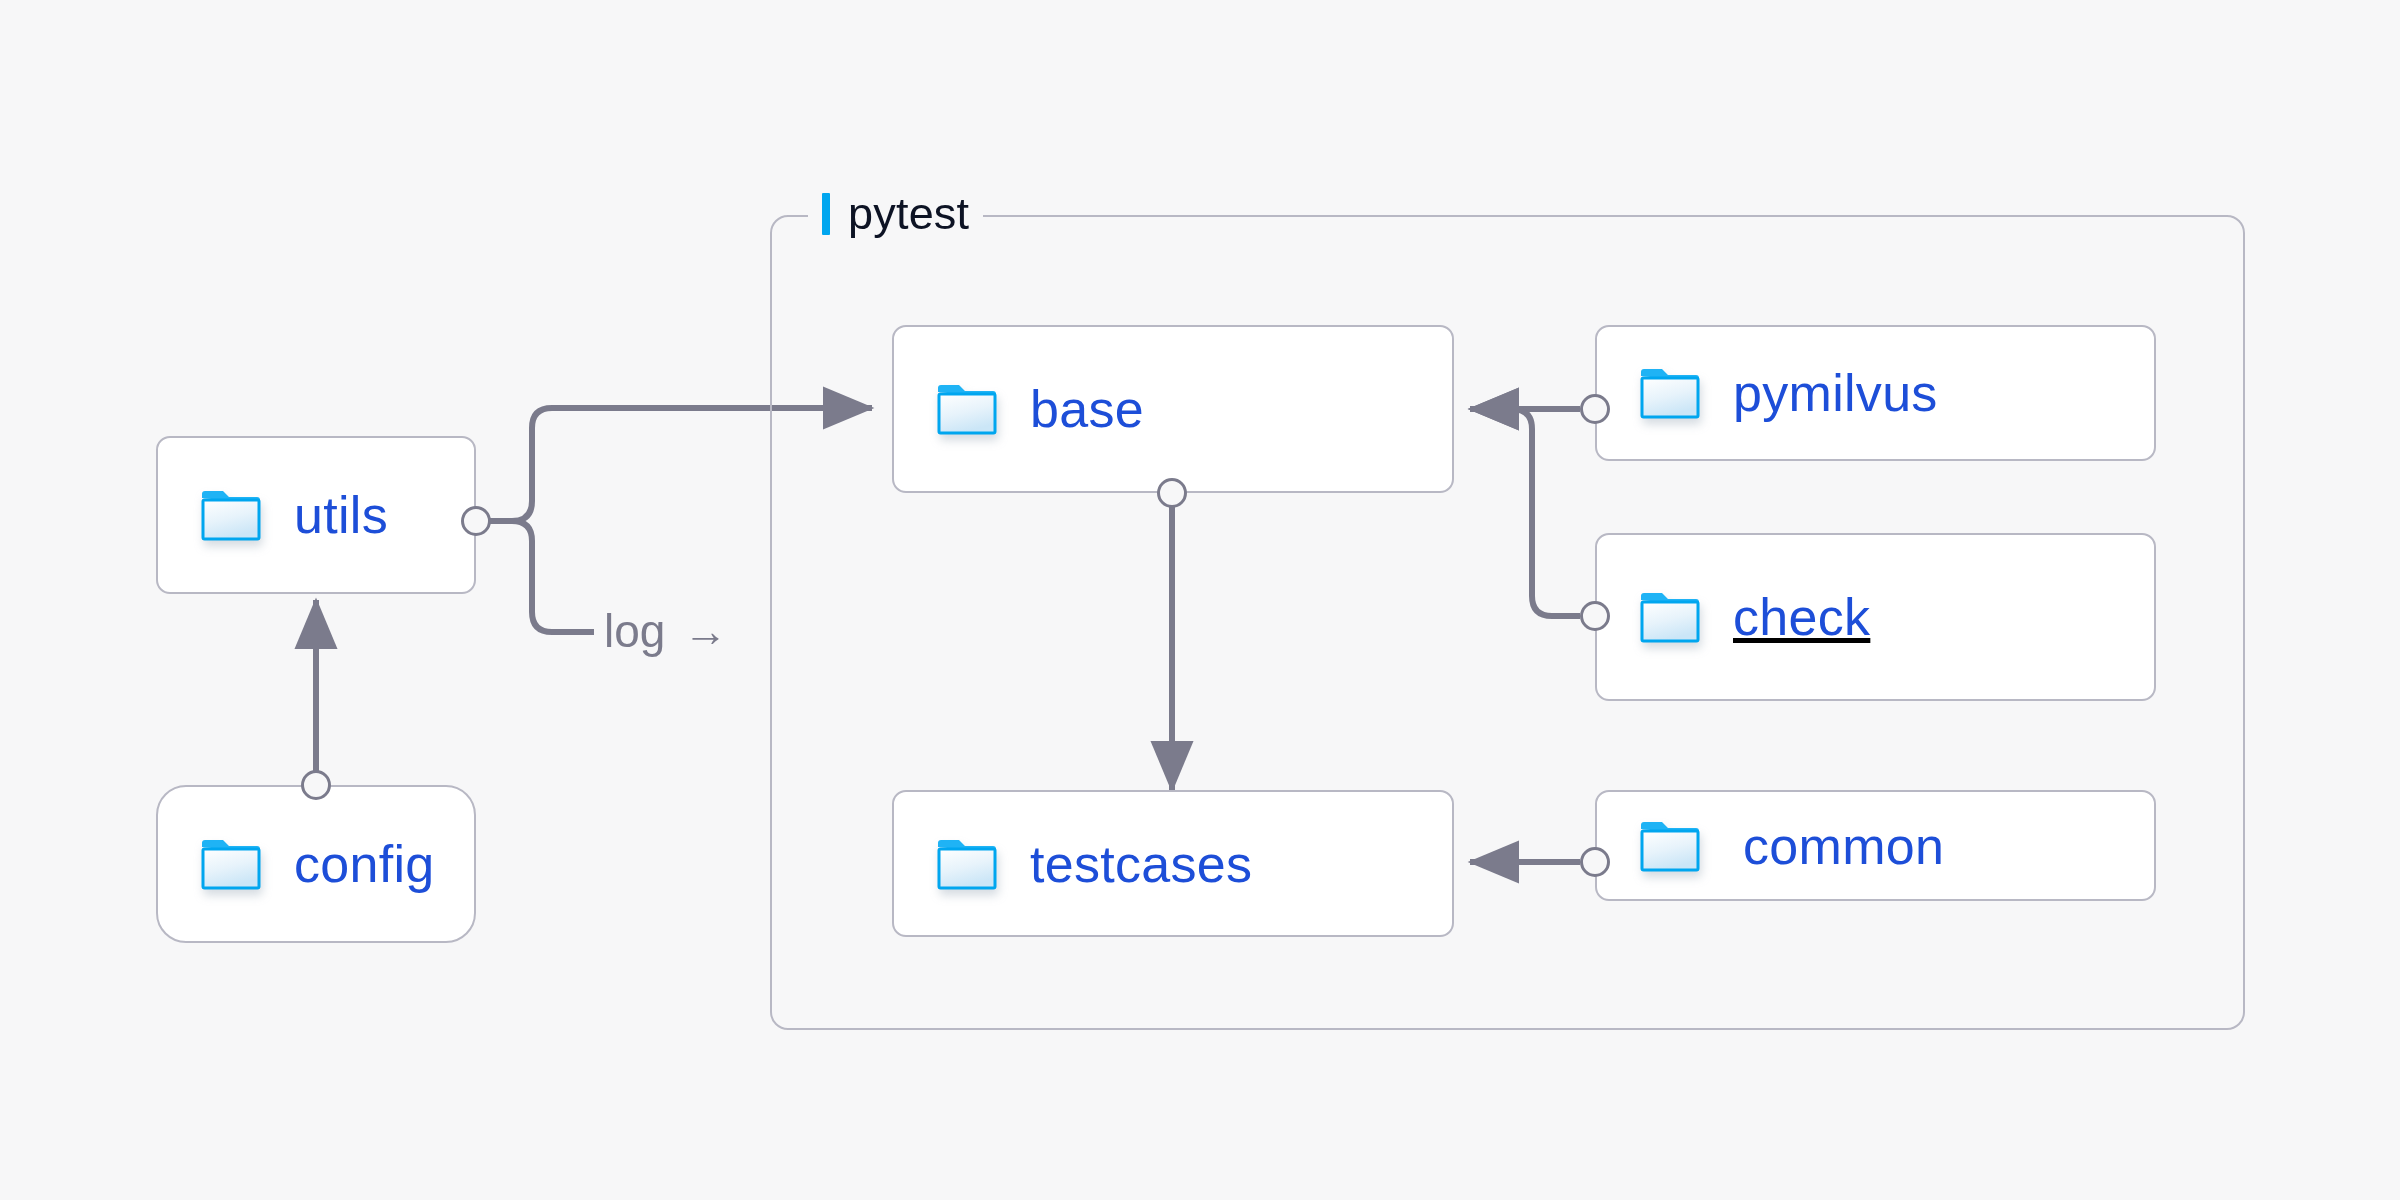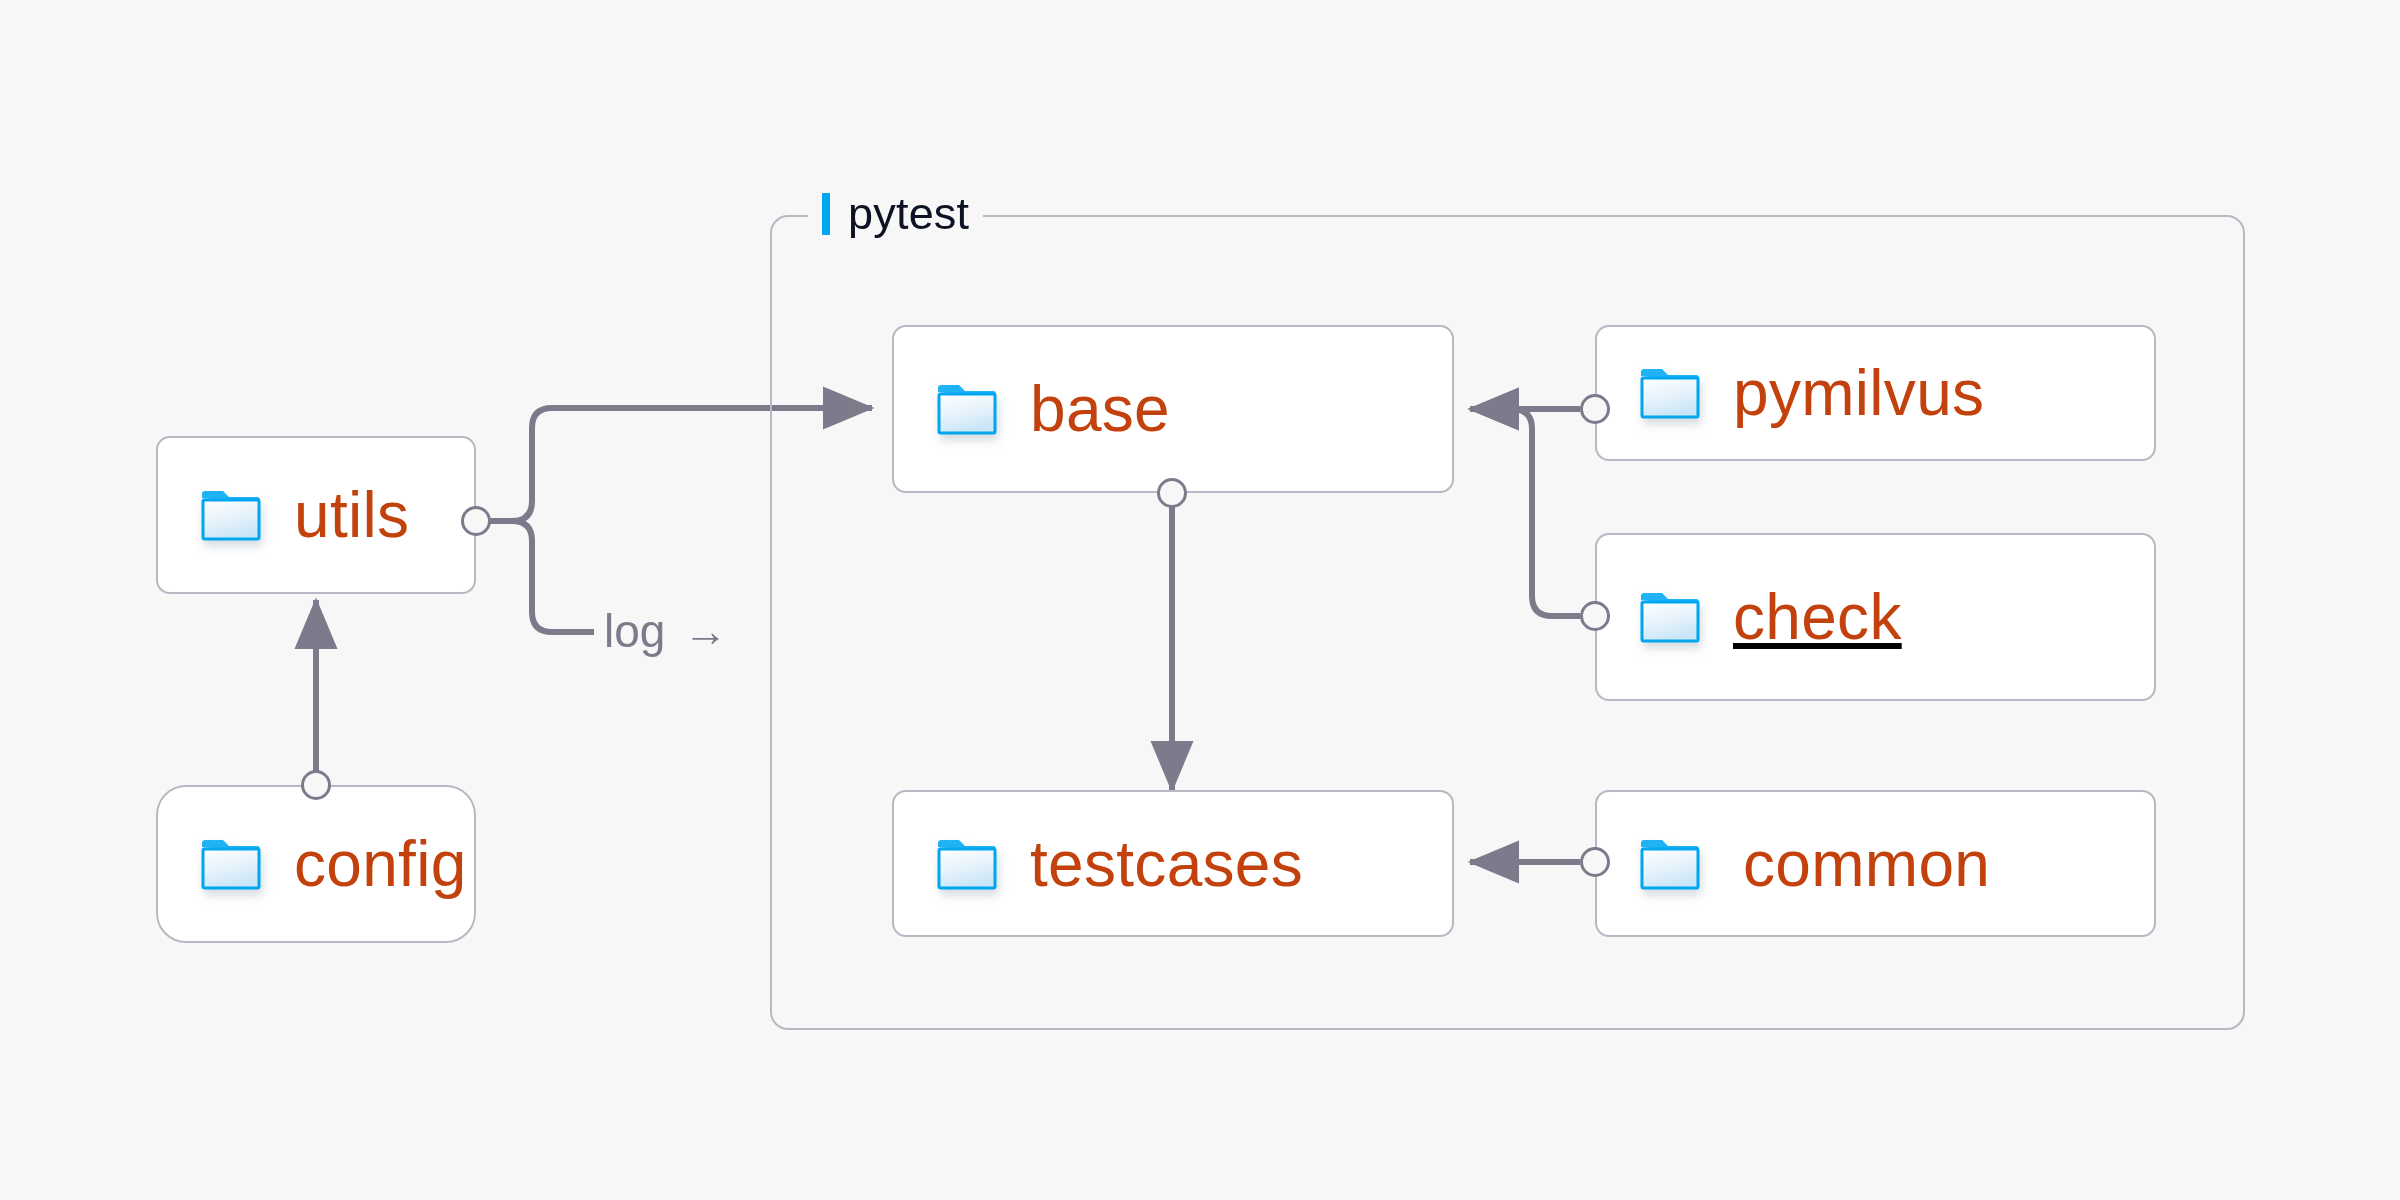--- a/index.html
+++ b/index.html
@@ -60,22 +60,22 @@
     box-sizing: border-box;
     background: #ffffff;
     border: 2px solid #b8b8c4;
     border-radius: 14px;
     display: flex;
     align-items: center;
     padding-left: 42px;
     gap: 32px;
   }
   .node-label {
-    font-size: 64px;
-    color: #c2410c;
+    font-size: 52px;
+    color: #1d4ed8;
     letter-spacing: 0.3px;
     white-space: nowrap;
   }
   .folder-icon {
     flex: none;
     width: 62px;
     height: 54px;
     position: relative;
     filter: drop-shadow(2px 6px 5px rgba(120,140,160,0.30));
   }
@@ -222,21 +222,21 @@
     <span class="folder-icon">
       <svg viewBox="0 0 62 54" width="62" height="54" xmlns="http://www.w3.org/2000/svg">
         <path d="M2,10 L2,6 Q2,3 5,3 L23,3 L29,9 L57,9 Q60,9 60,12 L60,16 Z" fill="#1fb3f5"></path>
         <rect x="3" y="12" width="56" height="39" rx="1.5" fill="url(#folderBody)" stroke="#00a6ef" stroke-width="3"></rect>
       </svg>
     </span>
     <span class="node-label">check</span>
   </div>
   <div class="port" style="left:1580px; top:601px;"></div>
 
-  <div class="node" style="left:1595px; top:790px; width:561px; height:147px;gap:42px;">
+  <div class="node" style="left:1595px; top:790px; width:561px; height:111px;gap:42px;">
     <span class="folder-icon">
       <svg viewBox="0 0 62 54" width="62" height="54" xmlns="http://www.w3.org/2000/svg">
         <path d="M2,10 L2,6 Q2,3 5,3 L23,3 L29,9 L57,9 Q60,9 60,12 L60,16 Z" fill="#1fb3f5"></path>
         <rect x="3" y="12" width="56" height="39" rx="1.5" fill="url(#folderBody)" stroke="#00a6ef" stroke-width="3"></rect>
       </svg>
     </span>
     <span class="node-label">common</span>
   </div>
   <div class="port" style="left:1580px; top:847px;"></div>
 

